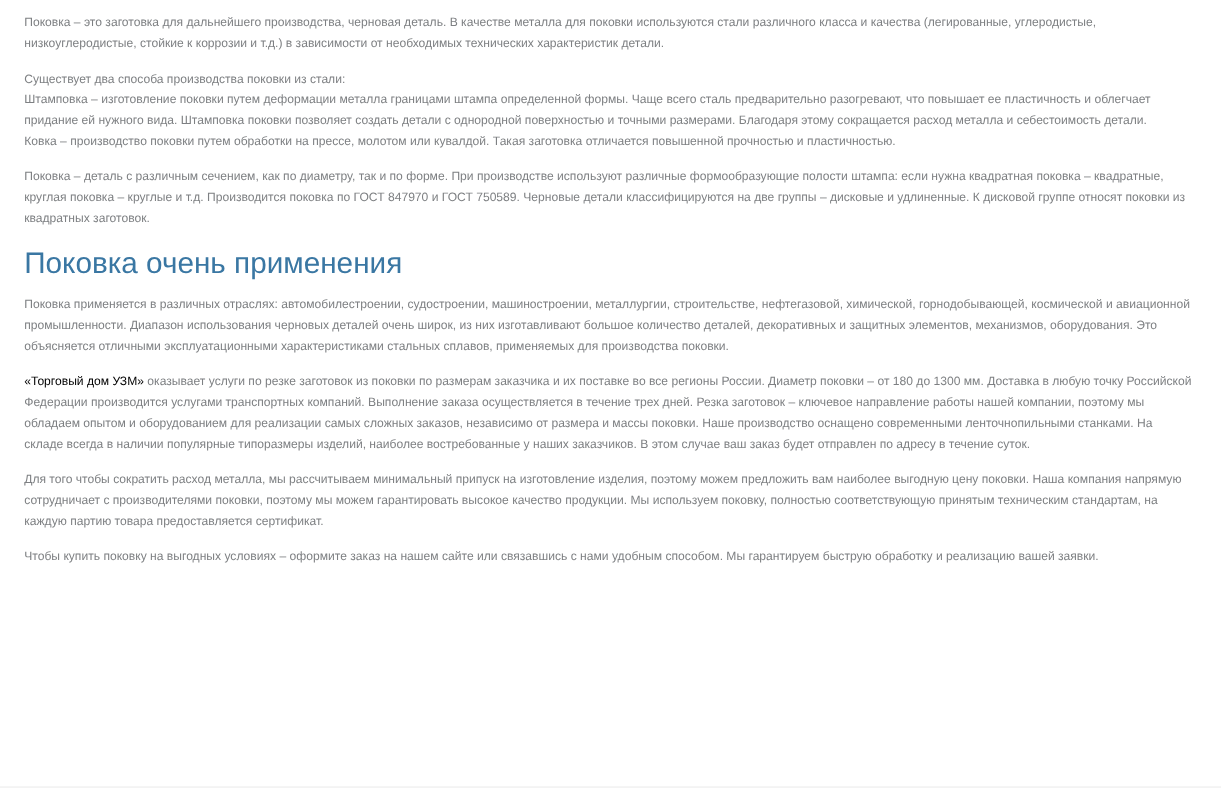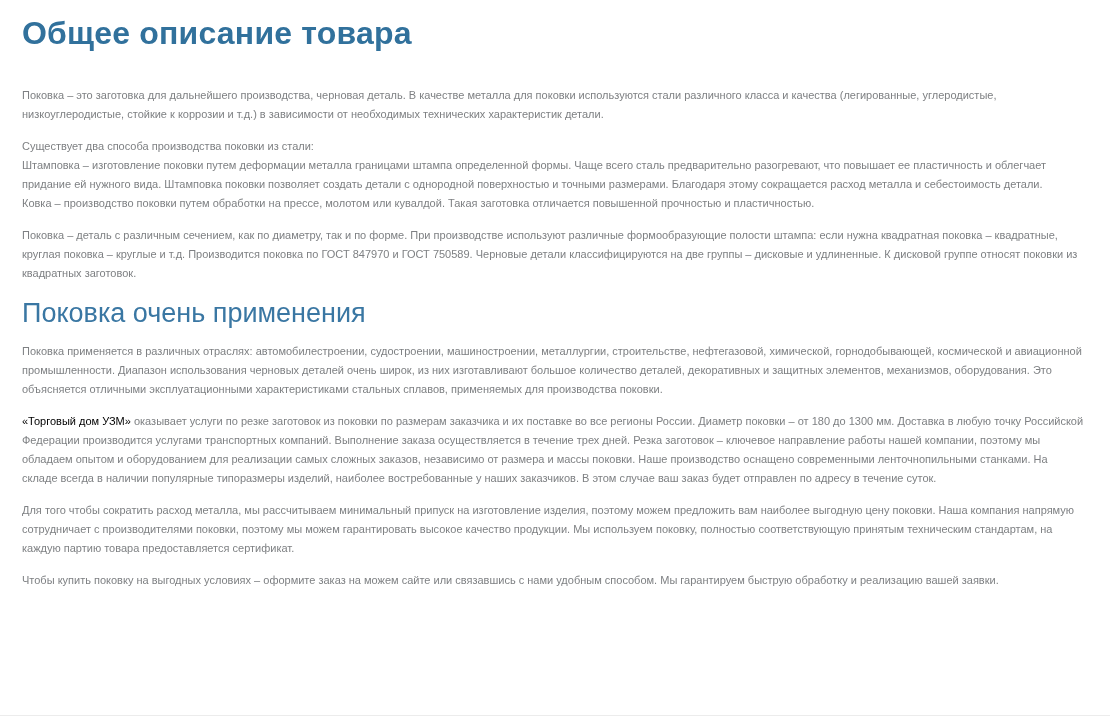--- a/index.html
+++ b/index.html
@@ -48,33 +48,32 @@
     right: 0;
     bottom: 1px;
     border-bottom: 1px solid #ececec;
   }
 </style>
 </head>
 <body>
 
 <div class="page">
 
-  <h1 class="page-title">Общее описание товара</h1>
 
   <p class="body-text">Поковка – это заготовка для дальнейшего производства, черновая деталь. В качестве металла для поковки используются стали различного класса и качества (легированные, углеродистые, низкоуглеродистые, стойкие к коррозии и т.д.) в зависимости от необходимых технических характеристик детали.</p>
 
   <p class="body-text"><span>Существует два способа производства поковки из стали:</span><br><span>Штамповка – изготовление поковки путем деформации металла границами штампа определенной формы. Чаще всего сталь предварительно разогревают, что повышает ее пластичность и облегчает придание ей нужного вида. Штамповка поковки позволяет создать детали с однородной поверхностью и точными размерами. Благодаря этому сокращается расход металла и себестоимость детали.</span><br><span>Ковка – производство поковки путем обработки на прессе, молотом или кувалдой. Такая заготовка отличается повышенной прочностью и пластичностью.</span></p>
 
   <p class="body-text">Поковка – деталь с различным сечением, как по диаметру, так и по форме. При производстве используют различные формообразующие полости штампа: если нужна квадратная поковка – квадратные, круглая поковка – круглые и т.д. Производится поковка по ГОСТ 847970 и ГОСТ 750589. Черновые детали классифицируются на две группы – дисковые и удлиненные. К дисковой группе относят поковки из квадратных заготовок.</p>
 
   <h2 class="section-heading">Поковка очень применения</h2>
 
   <p class="body-text">Поковка применяется в различных отраслях: автомобилестроении, судостроении, машиностроении, металлургии, строительстве, нефтегазовой, химической, горнодобывающей, космической и авиационной промышленности. Диапазон использования черновых деталей очень широк, из них изготавливают большое количество деталей, декоративных и защитных элементов, механизмов, оборудования. Это объясняется отличными эксплуатационными характеристиками стальных сплавов, применяемых для производства поковки.</p>
 
 
   <p class="body-text"><span class="brand">«Торговый дом УЗМ»</span><span> оказывает услуги по резке заготовок из поковки по размерам заказчика и их поставке во все регионы России. Диаметр поковки – от 180 до 1300 мм. Доставка в любую точку Российской Федерации производится услугами транспортных компаний. Выполнение заказа осуществляется в течение трех дней. Резка заготовок – ключевое направление работы нашей компании, поэтому мы обладаем опытом и оборудованием для реализации самых сложных заказов, независимо от размера и массы поковки. Наше производство оснащено современными ленточнопильными станками. На складе всегда в наличии популярные типоразмеры изделий, наиболее востребованные у наших заказчиков. В этом случае ваш заказ будет отправлен по адресу в течение суток.</span></p>
 
   <p class="body-text">Для того чтобы сократить расход металла, мы рассчитываем минимальный припуск на изготовление изделия, поэтому можем предложить вам наиболее выгодную цену поковки. Наша компания напрямую сотрудничает с производителями поковки, поэтому мы можем гарантировать высокое качество продукции. Мы используем поковку, полностью соответствующую принятым техническим стандартам, на каждую партию товара предоставляется сертификат.</p>
 
-  <p class="body-text">Чтобы купить поковку на выгодных условиях – оформите заказ на можем сайте или связавшись с нами удобным способом. Мы гарантируем быструю обработку и реализацию вашей заявки.</p>
+  <p class="body-text">Чтобы купить поковку на выгодных условиях – оформите заказ на нашем сайте или связавшись с нами удобным способом. Мы гарантируем быструю обработку и реализацию вашей заявки.</p>
 
   <div class="bottom-divider"></div>
 </div>
 
 </body></html>

